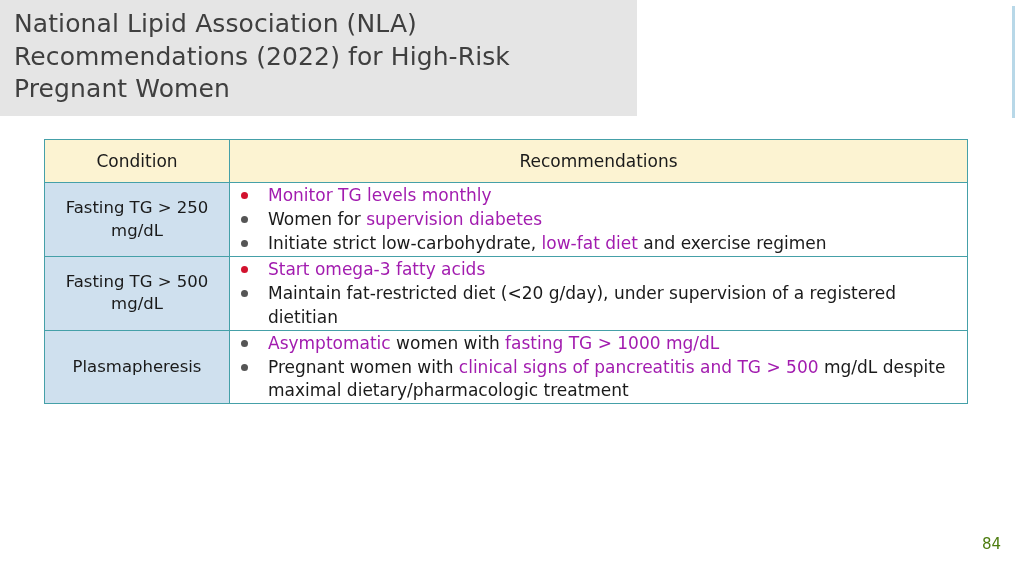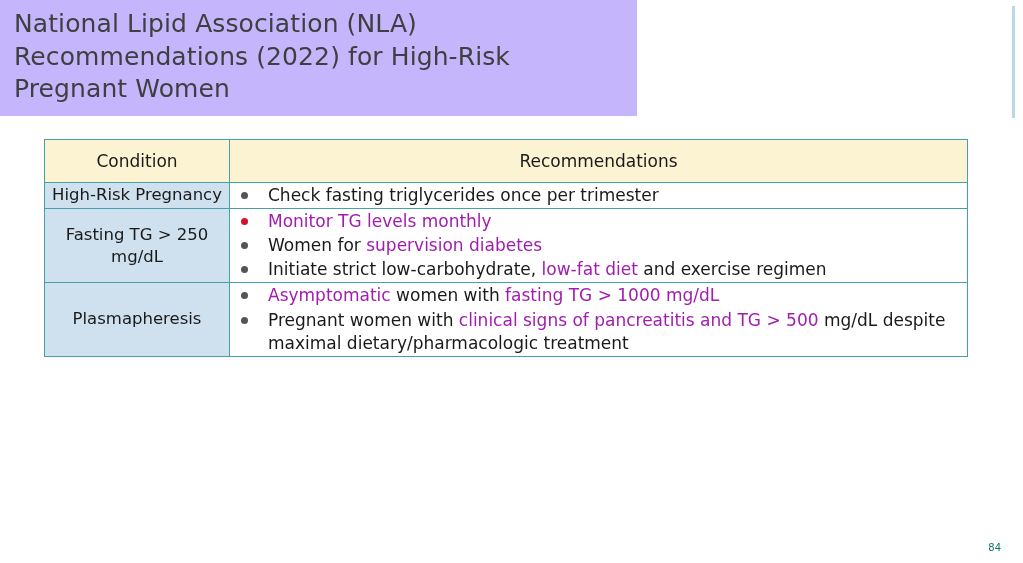--- a/index.html
+++ b/index.html
@@ -27,21 +27,21 @@
     width: 3px;
     height: 112px;
     background: #b8d8e8;
   }
   .title-box {
     position: absolute;
     left: 0;
     top: 0;
     width: 637px;
     padding: 8px 14px 10px 14px;
-    background: #c4b5fd;
+    background: #e5e5e5;
     box-sizing: border-box;
   }
   .title-text {
     font-size: 25px;
     line-height: 1.30;
     color: #3f3f3f;
     font-family: "DejaVu Sans", sans-serif;
     font-weight: 400;
     letter-spacing: 0.1px;
   }
@@ -104,22 +104,22 @@
     border-radius: 50%;
     background: #555555;
   }
   ul.bullets li.red .dot { background: #d2122e; }
   .red-text { color: #a21caf; }
 
   .page-number {
     position: absolute;
     right: 22px;
     bottom: 10px;
-    font-size: 10px;
-    color: #0f766e;
+    font-size: 15px;
+    color: #4d7c0f;
   }
 </style>
 </head>
 <body>
 
 <div class="slide">
 
   <div class="right-rule"></div>
 
   <div class="title-box">
@@ -132,34 +132,35 @@
       <col class="col-rec">
     </colgroup>
     <thead>
       <tr>
         <th class="head">Condition</th>
         <th class="head">Recommendations</th>
       </tr>
     </thead>
     <tbody>
         <tr>
-          <td class="cond">High-Risk Pregnancy</td>
-          <td class="recs">
-            <ul class="bullets">
-              <li><span class="dot"></span><span class="seg">Check fasting triglycerides once per trimester</span></li>
-            </ul>
-          </td>
-        </tr>
-        <tr>
           <td class="cond">Fasting TG &gt; 250 mg/dL</td>
           <td class="recs">
             <ul class="bullets">
               <li class="red"><span class="dot"></span><span class="seg red-text">Monitor TG levels monthly</span></li>
               <li><span class="dot"></span><span class="seg">Women for </span><span class="seg red-text">supervision diabetes</span></li>
               <li><span class="dot"></span><span class="seg">Initiate strict low-carbohydrate, </span><span class="seg red-text">low-fat diet</span><span class="seg"> and exercise regimen</span></li>
+            </ul>
+          </td>
+        </tr>
+        <tr>
+          <td class="cond">Fasting TG &gt; 500 mg/dL</td>
+          <td class="recs">
+            <ul class="bullets">
+              <li class="red"><span class="dot"></span><span class="seg red-text">Start omega-3 fatty acids</span></li>
+              <li><span class="dot"></span><span class="seg">Maintain fat-restricted diet (&lt;20 g/day), under supervision of a registered dietitian</span></li>
             </ul>
           </td>
         </tr>
         <tr>
           <td class="cond">Plasmapheresis</td>
           <td class="recs">
             <ul class="bullets">
               <li><span class="dot"></span><span class="seg red-text">Asymptomatic</span><span class="seg"> women with </span><span class="seg red-text">fasting TG &gt; 1000 mg/dL</span></li>
               <li><span class="dot"></span><span class="seg">Pregnant women with </span><span class="seg red-text">clinical signs of pancreatitis and TG &gt; 500</span><span class="seg"> mg/dL despite maximal dietary/pharmacologic treatment</span></li>
             </ul>

